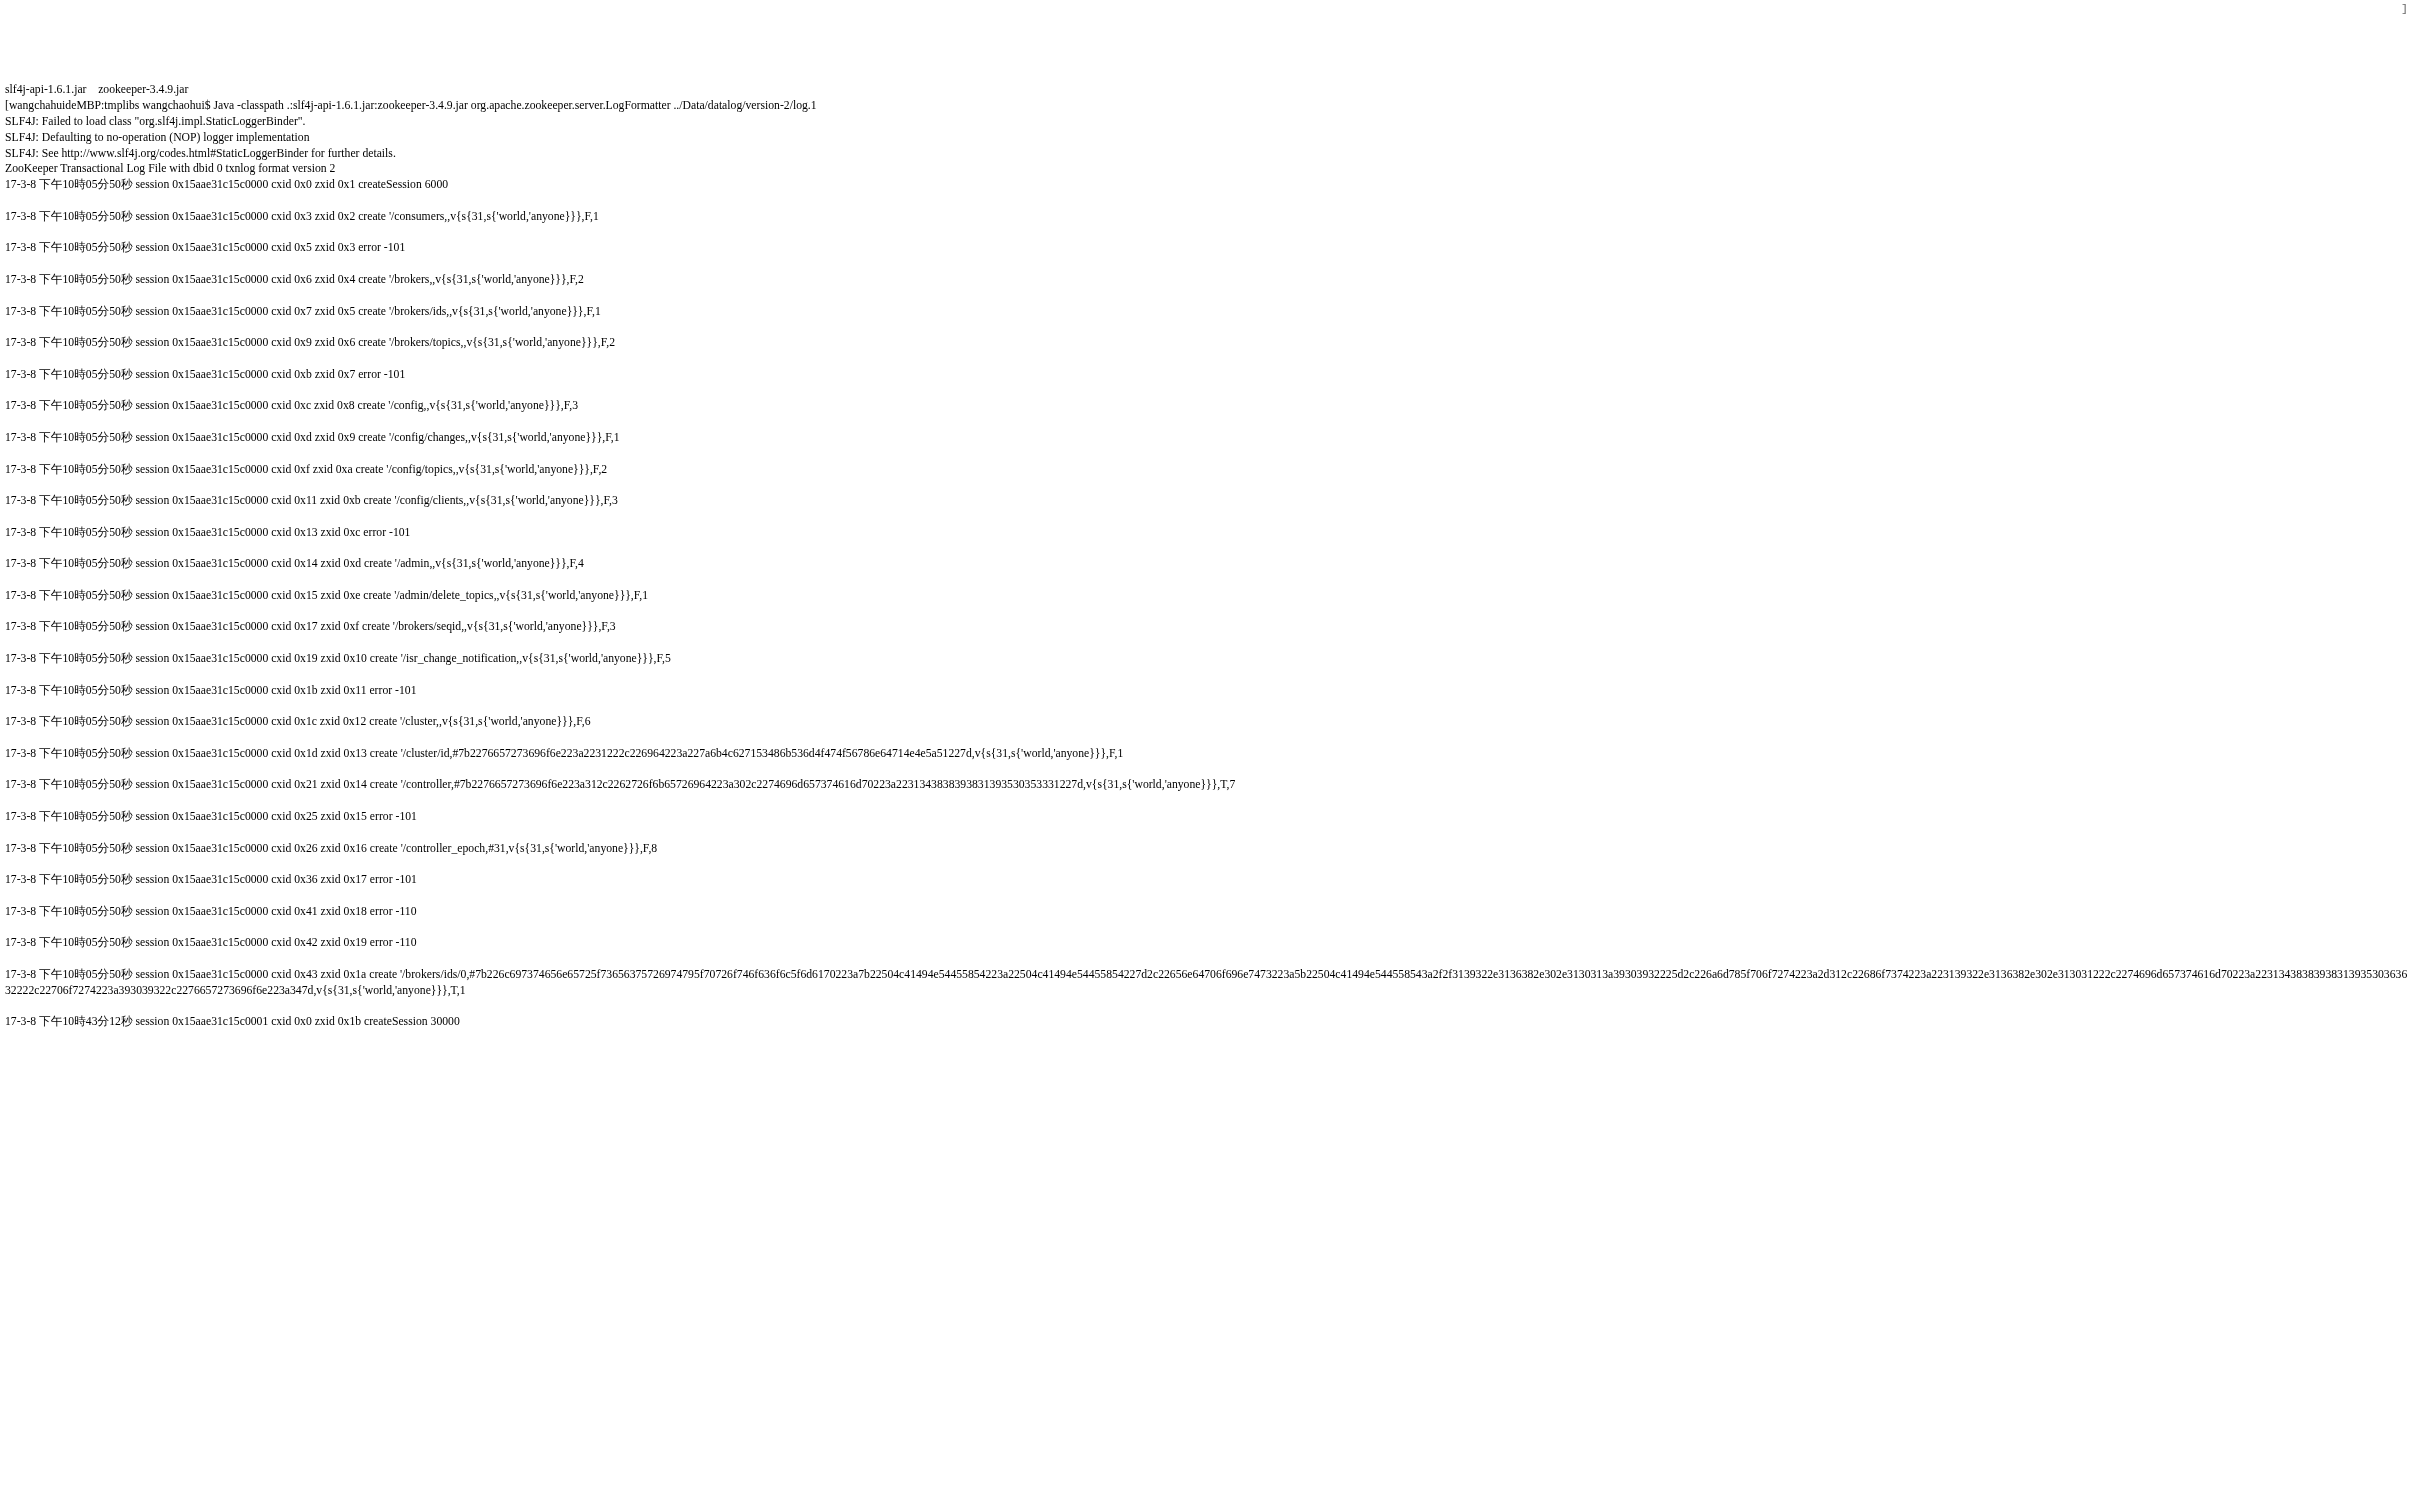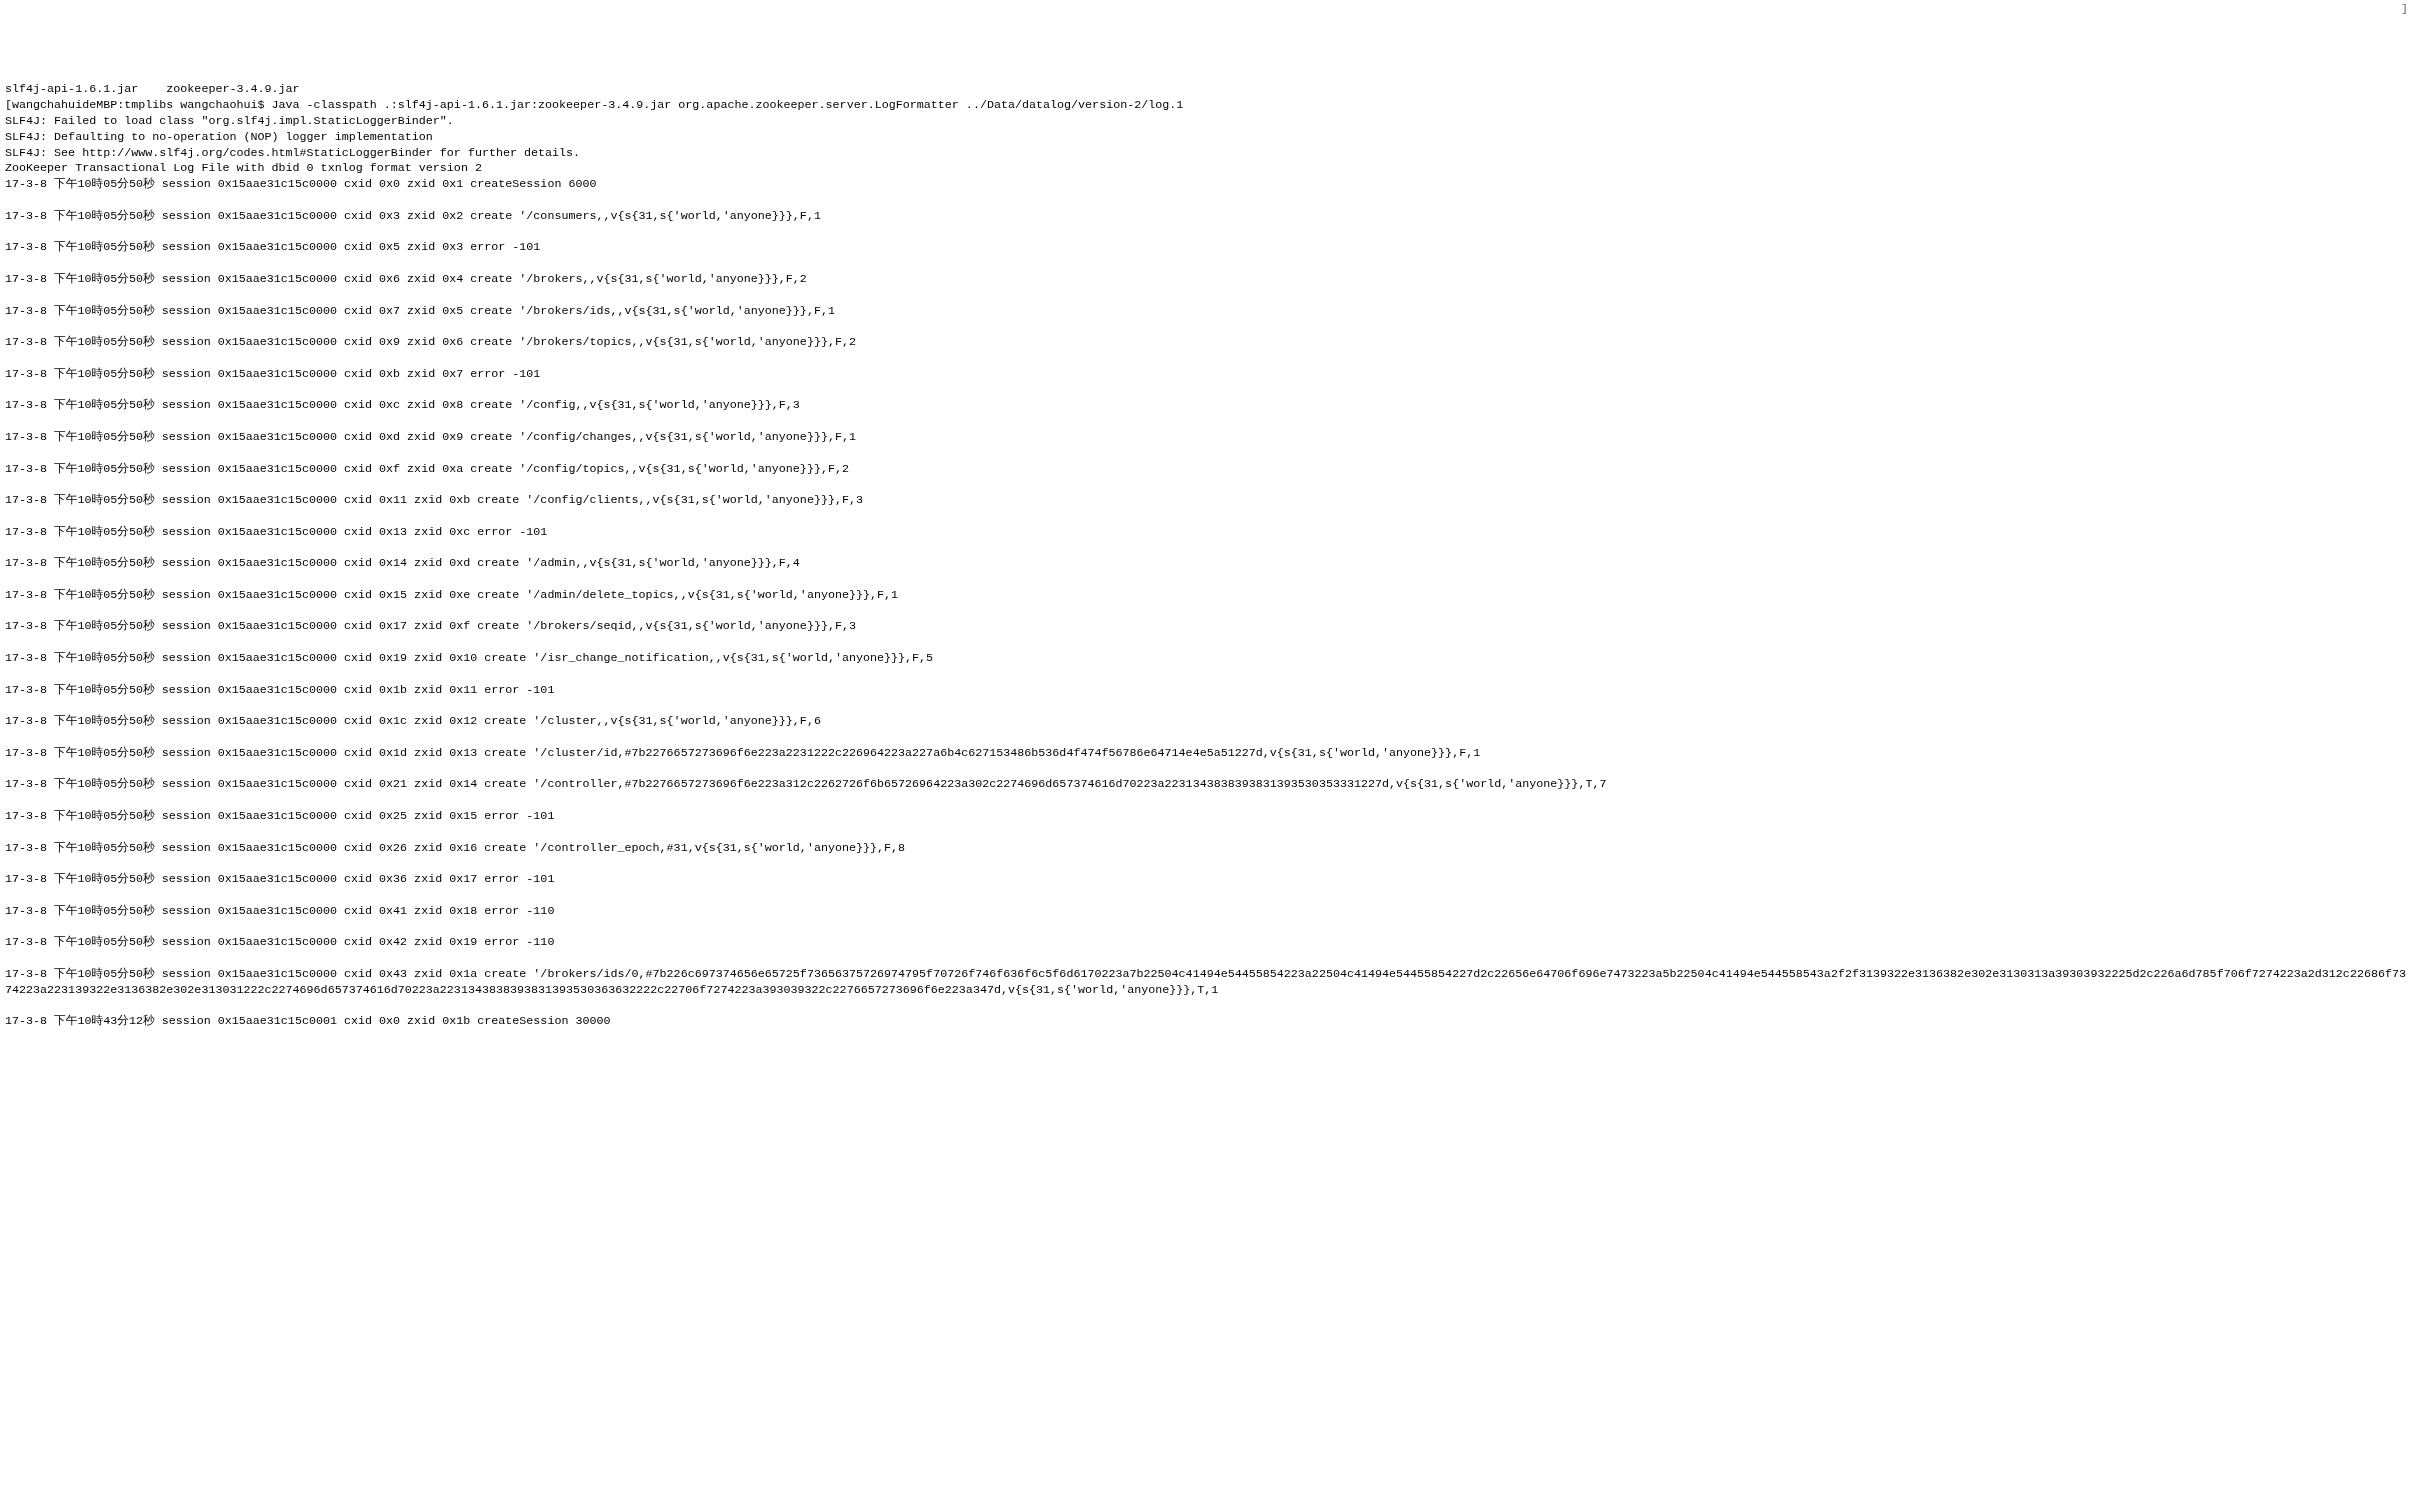--- a/index.html
+++ b/index.html
@@ -1,18 +1,18 @@
 <!DOCTYPE html>
 <html style="font-size:13.4px"><head>
 <meta charset="utf-8">
 <style>
   html,body{margin:0;padding:0;background:#fff;color:#000;}
   body{font-family:Menlo,Consolas,"Courier New",monospace;font-size:11.7px;line-height:1.35;padding:3.4px 5px;white-space:pre-wrap;word-break:break-all;}
   .cursor{position:fixed;top:1.7px;right:5px;color:#666;}
-  .line{display:block;}
+  .line{display:block;font-family:Liberation Serif, serif;}
 </style>
 </head>
 <body>
 
 
 
 <span class="cursor">]</span>
 <div id="term"><span class="line">slf4j-api-1.6.1.jar    zookeeper-3.4.9.jar</span><span class="line">[wangchahuideMBP:tmplibs wangchaohui$ Java -classpath .:slf4j-api-1.6.1.jar:zookeeper-3.4.9.jar org.apache.zookeeper.server.LogFormatter ../Data/datalog/version-2/log.1</span><span class="line">SLF4J: Failed to load class "org.slf4j.impl.StaticLoggerBinder".</span><span class="line">SLF4J: Defaulting to no-operation (NOP) logger implementation</span><span class="line">SLF4J: See http://www.slf4j.org/codes.html#StaticLoggerBinder for further details.</span><span class="line">ZooKeeper Transactional Log File with dbid 0 txnlog format version 2</span><span class="line">17-3-8 下午10時05分50秒 session 0x15aae31c15c0000 cxid 0x0 zxid 0x1 createSession 6000</span><span class="line">&nbsp;</span><span class="line">17-3-8 下午10時05分50秒 session 0x15aae31c15c0000 cxid 0x3 zxid 0x2 create '/consumers,,v{s{31,s{'world,'anyone}}},F,1</span><span class="line">&nbsp;</span><span class="line">17-3-8 下午10時05分50秒 session 0x15aae31c15c0000 cxid 0x5 zxid 0x3 error -101</span><span class="line">&nbsp;</span><span class="line">17-3-8 下午10時05分50秒 session 0x15aae31c15c0000 cxid 0x6 zxid 0x4 create '/brokers,,v{s{31,s{'world,'anyone}}},F,2</span><span class="line">&nbsp;</span><span class="line">17-3-8 下午10時05分50秒 session 0x15aae31c15c0000 cxid 0x7 zxid 0x5 create '/brokers/ids,,v{s{31,s{'world,'anyone}}},F,1</span><span class="line">&nbsp;</span><span class="line">17-3-8 下午10時05分50秒 session 0x15aae31c15c0000 cxid 0x9 zxid 0x6 create '/brokers/topics,,v{s{31,s{'world,'anyone}}},F,2</span><span class="line">&nbsp;</span><span class="line">17-3-8 下午10時05分50秒 session 0x15aae31c15c0000 cxid 0xb zxid 0x7 error -101</span><span class="line">&nbsp;</span><span class="line">17-3-8 下午10時05分50秒 session 0x15aae31c15c0000 cxid 0xc zxid 0x8 create '/config,,v{s{31,s{'world,'anyone}}},F,3</span><span class="line">&nbsp;</span><span class="line">17-3-8 下午10時05分50秒 session 0x15aae31c15c0000 cxid 0xd zxid 0x9 create '/config/changes,,v{s{31,s{'world,'anyone}}},F,1</span><span class="line">&nbsp;</span><span class="line">17-3-8 下午10時05分50秒 session 0x15aae31c15c0000 cxid 0xf zxid 0xa create '/config/topics,,v{s{31,s{'world,'anyone}}},F,2</span><span class="line">&nbsp;</span><span class="line">17-3-8 下午10時05分50秒 session 0x15aae31c15c0000 cxid 0x11 zxid 0xb create '/config/clients,,v{s{31,s{'world,'anyone}}},F,3</span><span class="line">&nbsp;</span><span class="line">17-3-8 下午10時05分50秒 session 0x15aae31c15c0000 cxid 0x13 zxid 0xc error -101</span><span class="line">&nbsp;</span><span class="line">17-3-8 下午10時05分50秒 session 0x15aae31c15c0000 cxid 0x14 zxid 0xd create '/admin,,v{s{31,s{'world,'anyone}}},F,4</span><span class="line">&nbsp;</span><span class="line">17-3-8 下午10時05分50秒 session 0x15aae31c15c0000 cxid 0x15 zxid 0xe create '/admin/delete_topics,,v{s{31,s{'world,'anyone}}},F,1</span><span class="line">&nbsp;</span><span class="line">17-3-8 下午10時05分50秒 session 0x15aae31c15c0000 cxid 0x17 zxid 0xf create '/brokers/seqid,,v{s{31,s{'world,'anyone}}},F,3</span><span class="line">&nbsp;</span><span class="line">17-3-8 下午10時05分50秒 session 0x15aae31c15c0000 cxid 0x19 zxid 0x10 create '/isr_change_notification,,v{s{31,s{'world,'anyone}}},F,5</span><span class="line">&nbsp;</span><span class="line">17-3-8 下午10時05分50秒 session 0x15aae31c15c0000 cxid 0x1b zxid 0x11 error -101</span><span class="line">&nbsp;</span><span class="line">17-3-8 下午10時05分50秒 session 0x15aae31c15c0000 cxid 0x1c zxid 0x12 create '/cluster,,v{s{31,s{'world,'anyone}}},F,6</span><span class="line">&nbsp;</span><span class="line">17-3-8 下午10時05分50秒 session 0x15aae31c15c0000 cxid 0x1d zxid 0x13 create '/cluster/id,#7b2276657273696f6e223a2231222c226964223a227a6b4c627153486b536d4f474f56786e64714e4e5a51227d,v{s{31,s{'world,'anyone}}},F,1</span><span class="line">&nbsp;</span><span class="line">17-3-8 下午10時05分50秒 session 0x15aae31c15c0000 cxid 0x21 zxid 0x14 create '/controller,#7b2276657273696f6e223a312c2262726f6b65726964223a302c2274696d657374616d70223a2231343838393831393530353331227d,v{s{31,s{'world,'anyone}}},T,7</span><span class="line">&nbsp;</span><span class="line">17-3-8 下午10時05分50秒 session 0x15aae31c15c0000 cxid 0x25 zxid 0x15 error -101</span><span class="line">&nbsp;</span><span class="line">17-3-8 下午10時05分50秒 session 0x15aae31c15c0000 cxid 0x26 zxid 0x16 create '/controller_epoch,#31,v{s{31,s{'world,'anyone}}},F,8</span><span class="line">&nbsp;</span><span class="line">17-3-8 下午10時05分50秒 session 0x15aae31c15c0000 cxid 0x36 zxid 0x17 error -101</span><span class="line">&nbsp;</span><span class="line">17-3-8 下午10時05分50秒 session 0x15aae31c15c0000 cxid 0x41 zxid 0x18 error -110</span><span class="line">&nbsp;</span><span class="line">17-3-8 下午10時05分50秒 session 0x15aae31c15c0000 cxid 0x42 zxid 0x19 error -110</span><span class="line">&nbsp;</span><span class="line">17-3-8 下午10時05分50秒 session 0x15aae31c15c0000 cxid 0x43 zxid 0x1a create '/brokers/ids/0,#7b226c697374656e65725f73656375726974795f70726f746f636f6c5f6d6170223a7b22504c41494e54455854223a22504c41494e54455854227d2c22656e64706f696e7473223a5b22504c41494e544558543a2f2f3139322e3136382e302e3130313a39303932225d2c226a6d785f706f7274223a2d312c22686f7374223a223139322e3136382e302e313031222c2274696d657374616d70223a2231343838393831393530363632222c22706f7274223a393039322c2276657273696f6e223a347d,v{s{31,s{'world,'anyone}}},T,1</span><span class="line">&nbsp;</span><span class="line">17-3-8 下午10時43分12秒 session 0x15aae31c15c0001 cxid 0x0 zxid 0x1b createSession 30000</span></div>
 
 

